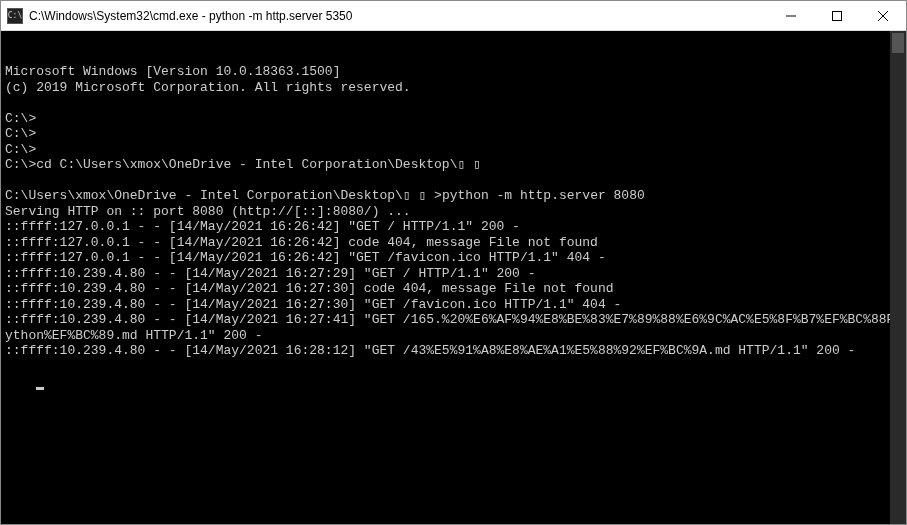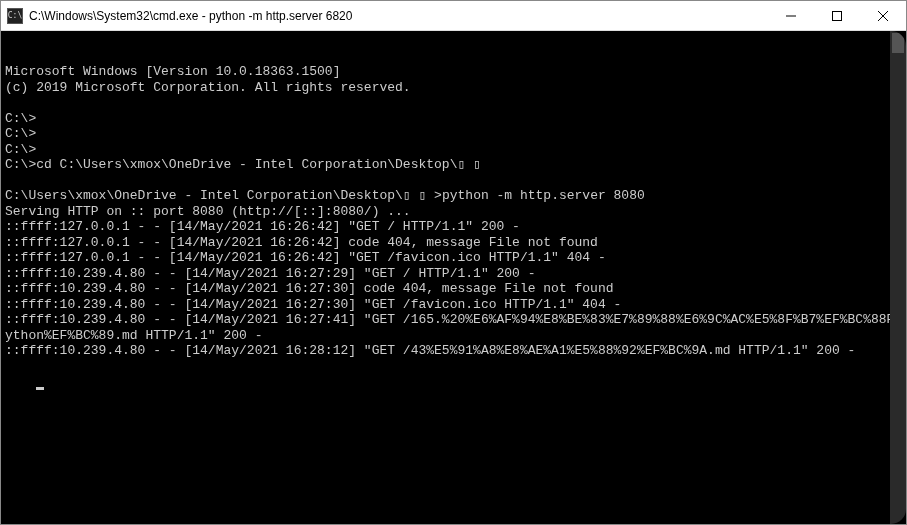--- a/index.html
+++ b/index.html
@@ -65,21 +65,20 @@
     flex: 1;
     background: #000;
     color: #ccc;
     font-family: Consolas, "Courier New", monospace;
     font-size: 13px;
     line-height: 15.5px;
     padding: 2px 4px;
     white-space: pre;
     overflow: hidden;
     position: relative;
-    border-radius: 15px;
   }
   .terminal .line { white-space: pre-wrap; word-break: break-all; }
   .cursor {
     display: inline-block;
     width: 8px;
     height: 3px;
     background: #ccc;
     vertical-align: bottom;
   }
   .scrollbar {
@@ -98,21 +97,21 @@
     height: 20px;
     background: #555;
   }
 </style>
 </head>
 <body>
 
 <div class="window">
   <div class="titlebar">
     <div class="app-icon">C:\</div>
-    <div class="title-text">C:\Windows\System32\cmd.exe - python  -m http.server 6820</div>
+    <div class="title-text">C:\Windows\System32\cmd.exe - python  -m http.server 5350</div>
     <div class="win-controls">
       <div class="win-btn">
         <svg viewBox="0 0 10 10">
             <line x1="0" y1="5" x2="10" y2="5" stroke="#000" stroke-width="1"></line>
           </svg>
       </div>
       <div class="win-btn">
         <svg viewBox="0 0 10 10">
             <rect x="0.5" y="0.5" width="9" height="9" fill="none" stroke="#000" stroke-width="1"></rect>
           </svg>

